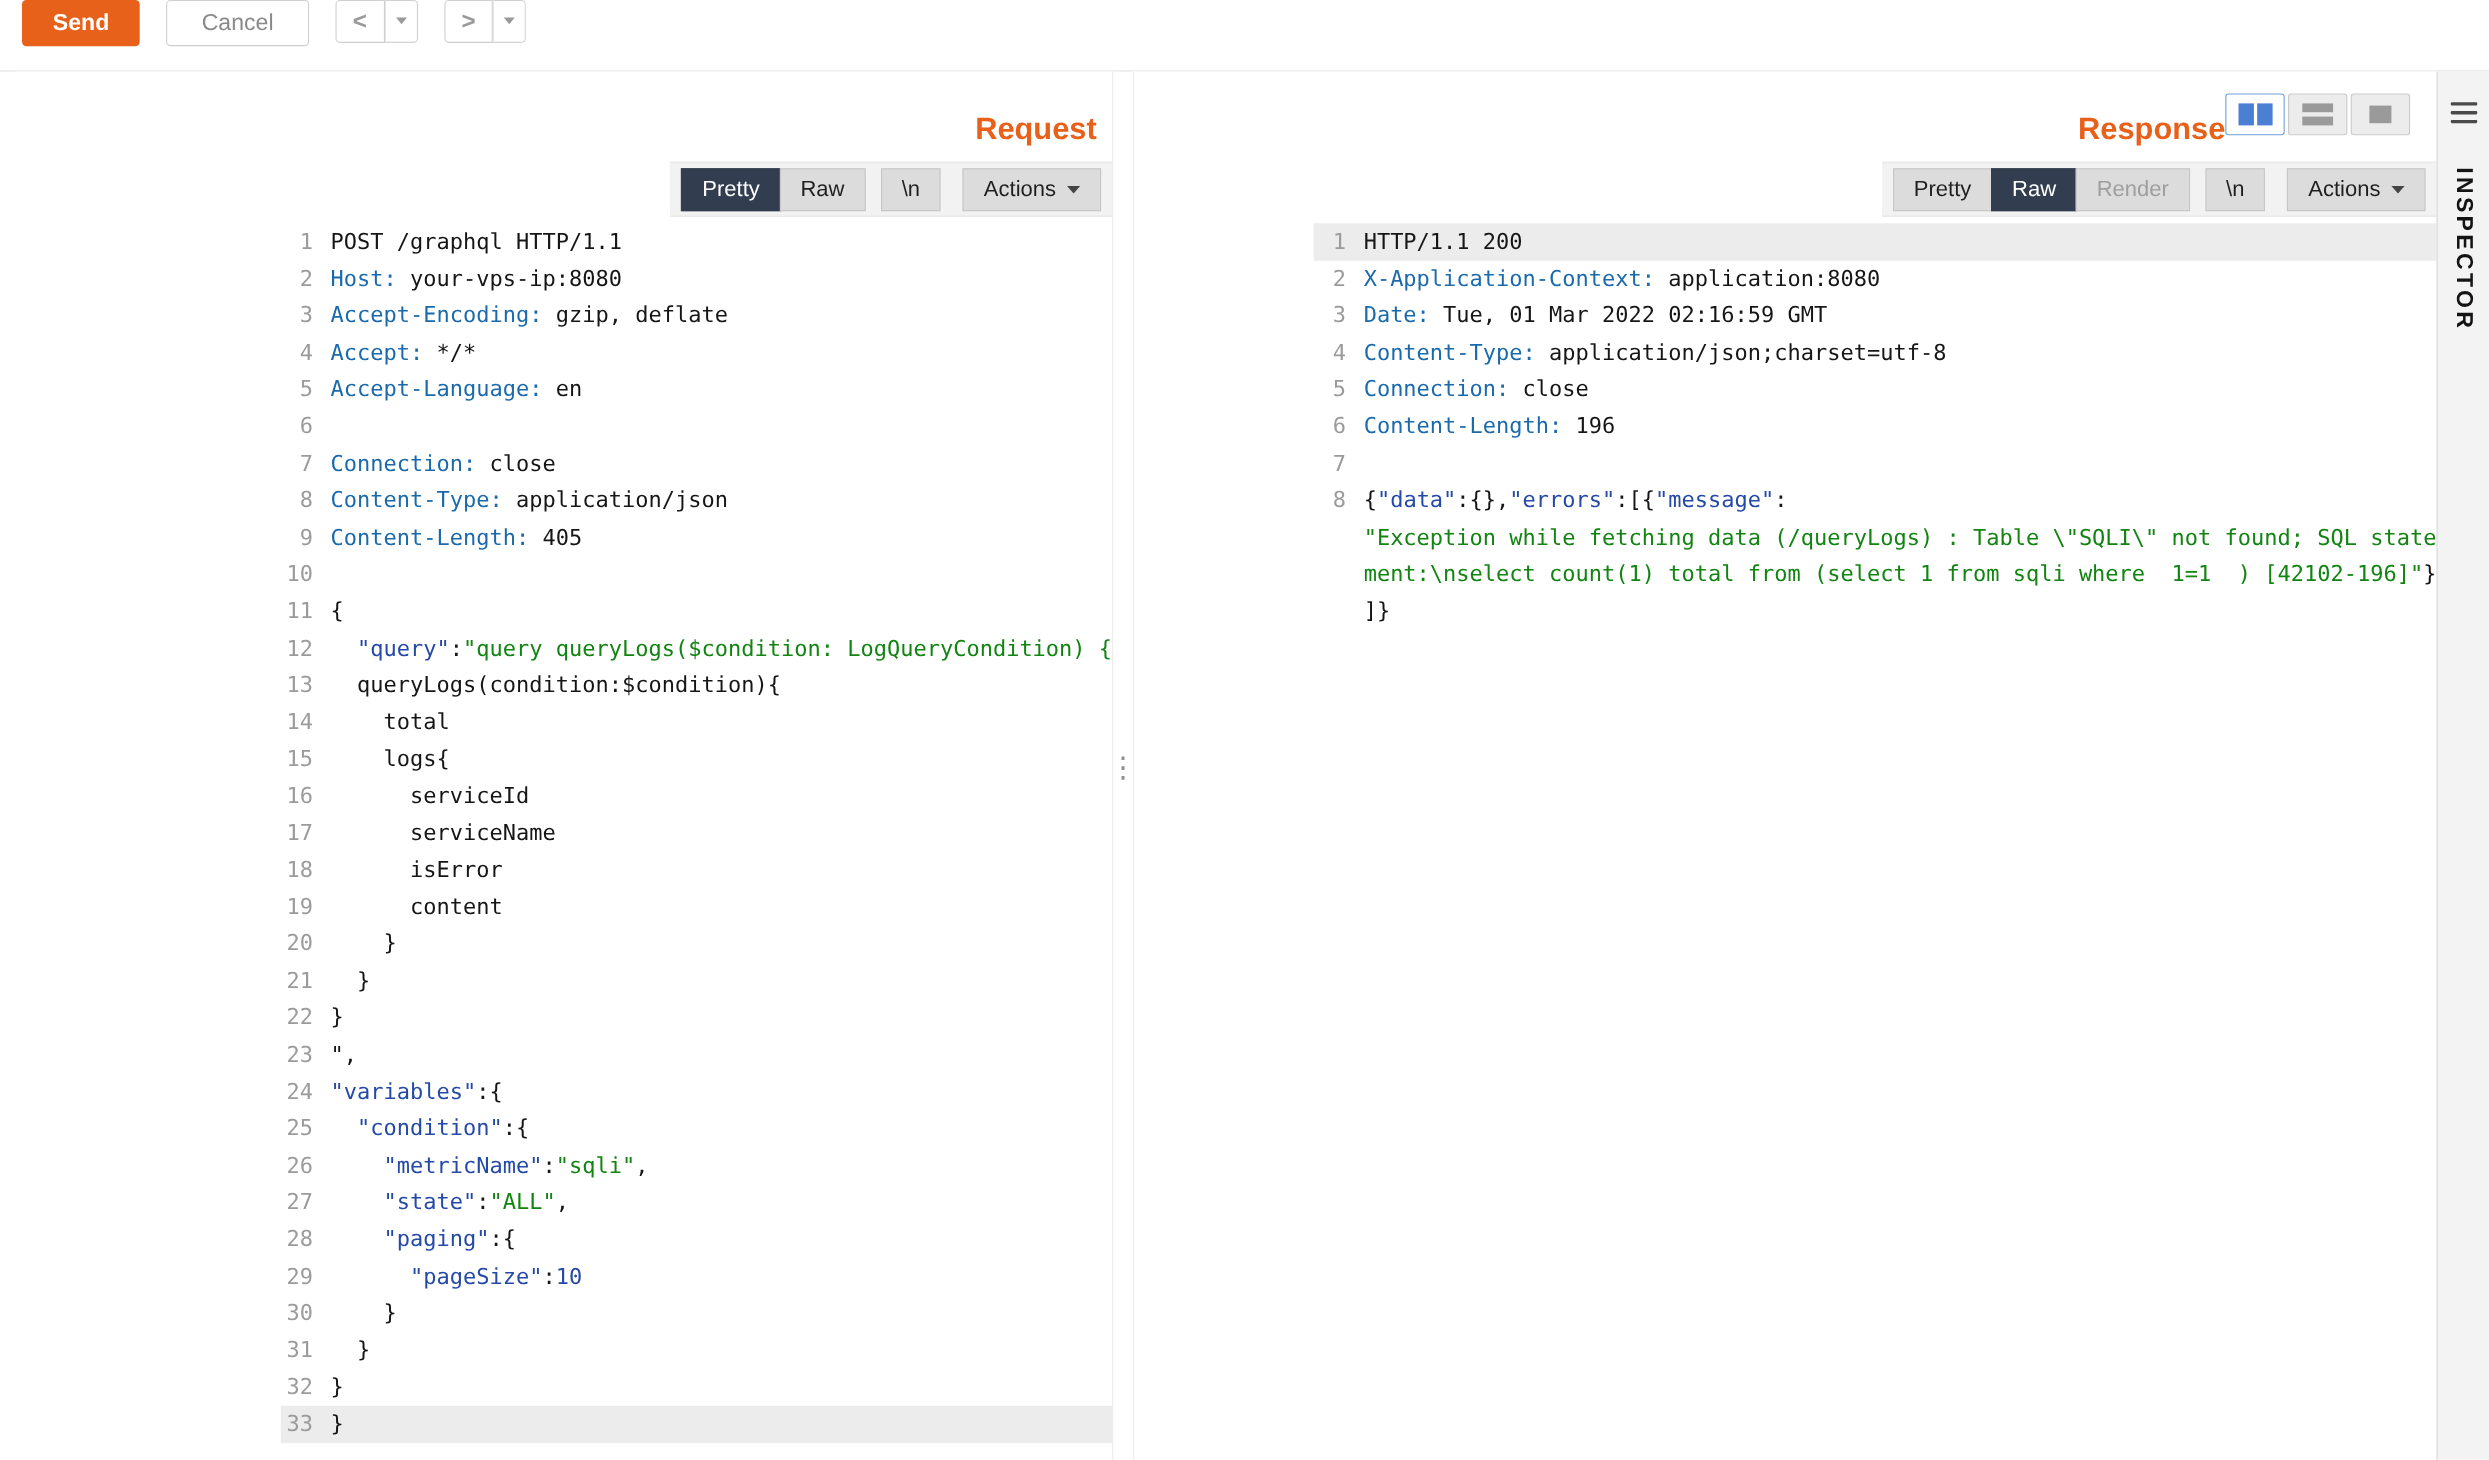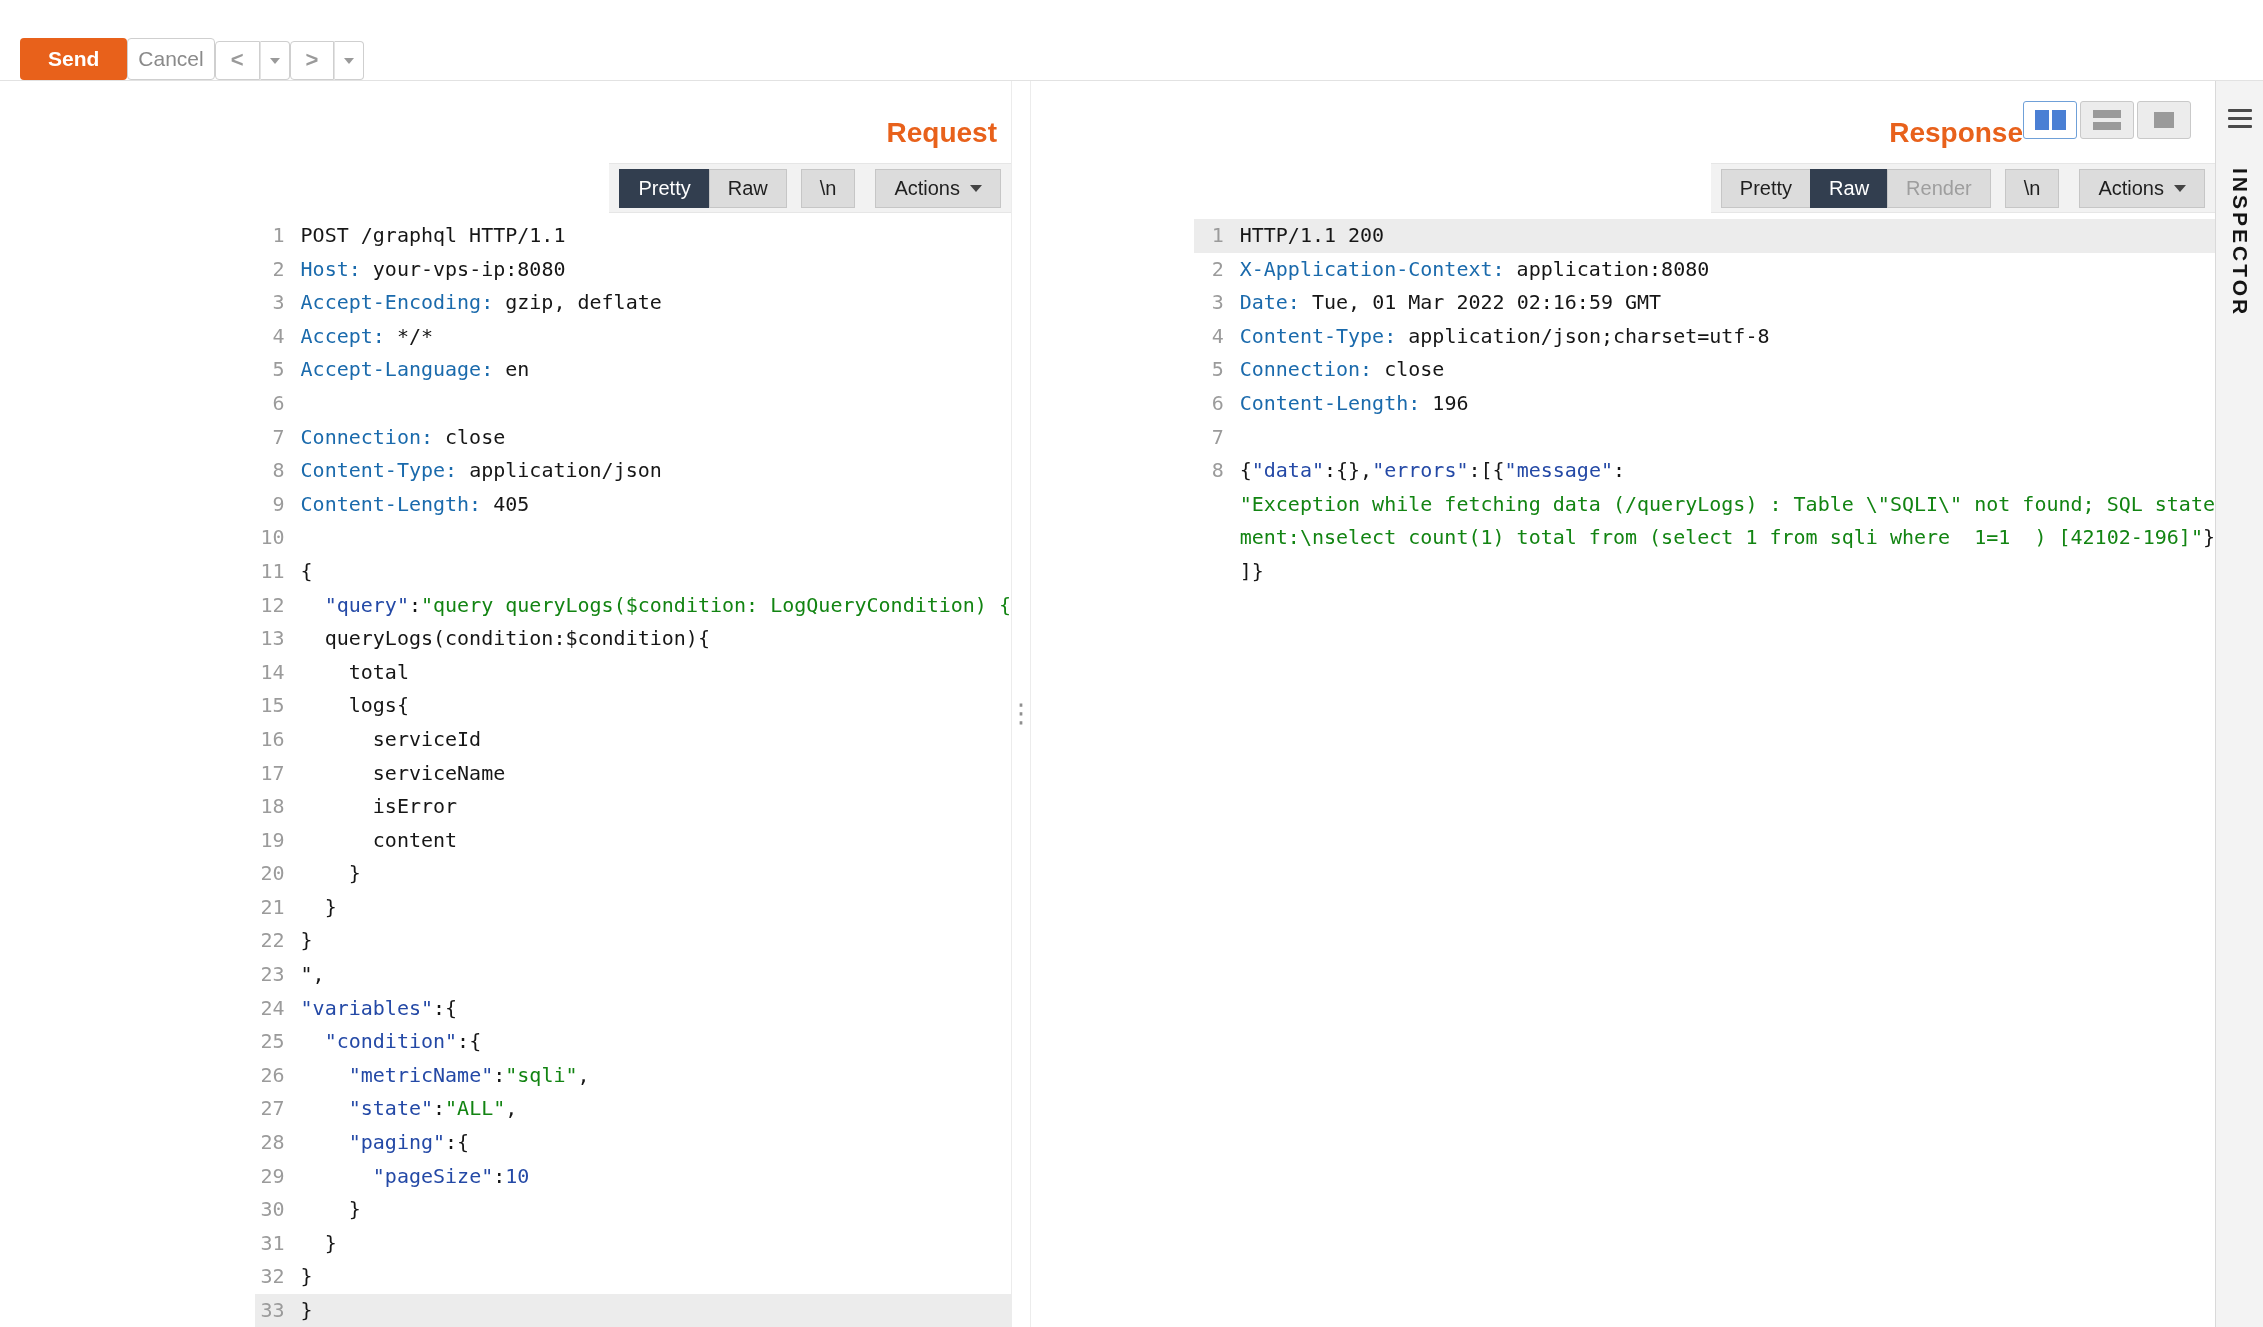--- a/index.html
+++ b/index.html
@@ -11,31 +11,31 @@
     --code-ink:#161616;
   }
   *{box-sizing:border-box;}
   html,body{margin:0;padding:0;}
   body{
     width:2263px;height:1327px;overflow:hidden;background:#fff;
     font-family:"Liberation Sans",sans-serif;color:#1a1a1a;
   }
   
   .topbar{
-    height:81px;display:flex;align-items:flex-end;gap:0;
+    height:65px;display:flex;align-items:flex-start;gap:24px;
     padding:0 20px;background:#fff;border-bottom:1px solid #e2e2e2;
   }
   .btn-send{
     background:var(--orange);color:#fff;font-weight:bold;font-size:21px;
     border:none;border-radius:4px;padding:9px 28px;cursor:pointer;
     font-family:inherit;
   }
   .btn-cancel{
     background:#fff;color:#8a8a8a;font-size:21px;border:1px solid #cfcfcf;
-    border-radius:4px;padding:8px 10px;cursor:pointer;font-family:inherit;
+    border-radius:4px;padding:8px 31px;cursor:pointer;font-family:inherit;
   }
   .split{display:flex;}
   .split-main{
     border:1px solid #cfcfcf;border-radius:4px 0 0 4px;background:#fff;
     color:#9a9a9a;font-weight:bold;font-size:22px;padding:4px 15px;
     cursor:pointer;font-family:inherit;line-height:1.3;
   }
   .split-arrow{
     border:1px solid #cfcfcf;border-left:1px solid #e3e3e3;border-radius:0 4px 4px 0;
     background:#fff;padding:4px 9px;display:flex;align-items:center;cursor:pointer;

